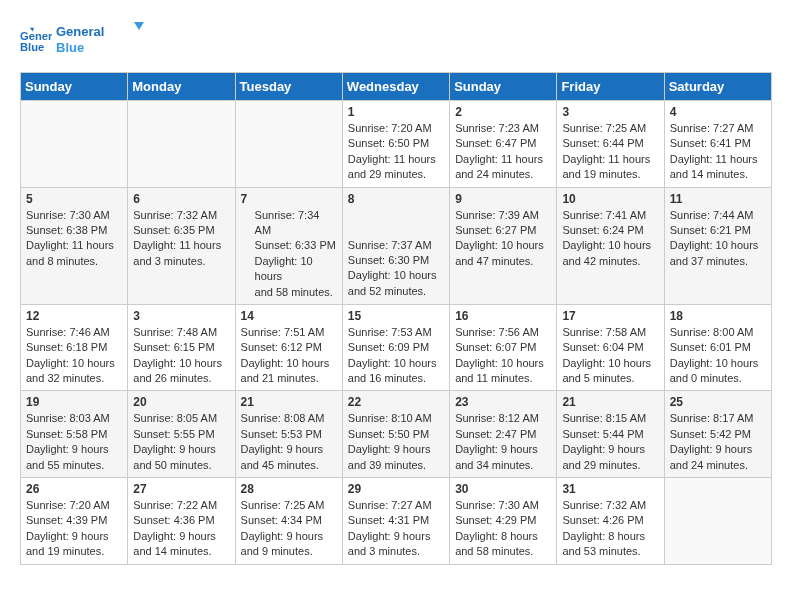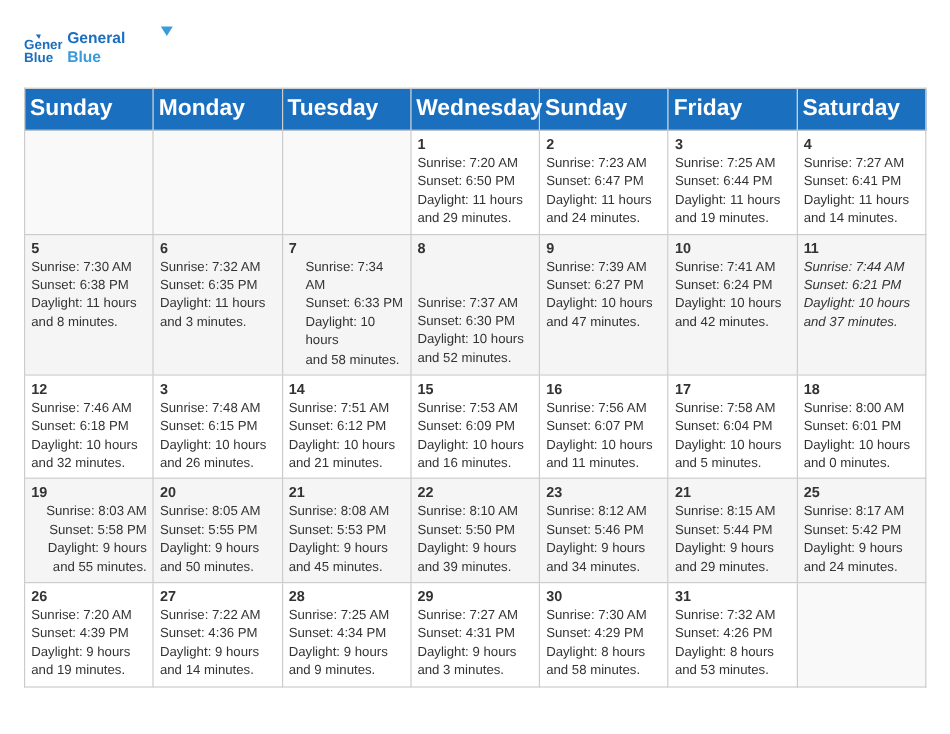--- a/index.html
+++ b/index.html
@@ -40,21 +40,21 @@
     }
     table {
       width: 100%;
       border-collapse: collapse;
       table-layout: fixed;
     }
     thead tr th {
       background-color: #1a6fbf;
       color: #fff;
       padding: 6px 4px;
-      font-size: 19px;
+      font-size: 13px;
       font-weight: bold;
       text-align: left;
       border: 1px solid #ccc;
     }
     tbody tr td {
       vertical-align: top;
       border: 1px solid #ccc;
       padding: 4px 5px;
       font-size: 10.5px;
       color: #333;
@@ -188,21 +188,21 @@
         </td>
         <td>
           <span class="day-number">10</span>
           <div class="cell-content" style="white-space: pre-line;">Sunrise: 7:41 AM
 Sunset: 6:24 PM
 Daylight: 10 hours
 and 42 minutes.</div>
         </td>
         <td>
           <span class="day-number">11</span>
-          <div class="cell-content" style="white-space: pre-line; font-style: italic;">Sunrise: 7:44 AM
+          <div class="cell-content" style="white-space: pre-line;">Sunrise: 7:44 AM
 Sunset: 6:21 PM
 Daylight: 10 hours
 and 37 minutes.</div>
         </td>
       </tr>
       <tr>
         <td>
           <span class="day-number">12</span>
           <div class="cell-content" style="white-space: pre-line;">Sunrise: 7:46 AM
 Sunset: 6:18 PM
@@ -248,21 +248,21 @@
           <span class="day-number">18</span>
           <div class="cell-content" style="white-space: pre-line;">Sunrise: 8:00 AM
 Sunset: 6:01 PM
 Daylight: 10 hours
 and 0 minutes.</div>
         </td>
       </tr>
       <tr>
         <td>
           <span class="day-number">19</span>
-          <div class="cell-content" style="white-space: pre-line; text-align: right;">Sunrise: 8:03 AM
+          <div class="cell-content" style="white-space: pre-line;">Sunrise: 8:03 AM
 Sunset: 5:58 PM
 Daylight: 9 hours
 and 55 minutes.</div>
         </td>
         <td>
           <span class="day-number">20</span>
           <div class="cell-content" style="white-space: pre-line;">Sunrise: 8:05 AM
 Sunset: 5:55 PM
 Daylight: 9 hours
 and 50 minutes.</div>
@@ -277,21 +277,21 @@
         <td>
           <span class="day-number">22</span>
           <div class="cell-content" style="white-space: pre-line;">Sunrise: 8:10 AM
 Sunset: 5:50 PM
 Daylight: 9 hours
 and 39 minutes.</div>
         </td>
         <td>
           <span class="day-number">23</span>
           <div class="cell-content" style="white-space: pre-line;">Sunrise: 8:12 AM
-Sunset: 5:46 PM
+Sunset: 2:47 PM
 Daylight: 9 hours
 and 34 minutes.</div>
         </td>
         <td>
           <span class="day-number">21</span>
           <div class="cell-content" style="white-space: pre-line;">Sunrise: 8:15 AM
 Sunset: 5:44 PM
 Daylight: 9 hours
 and 29 minutes.</div>
         </td>

